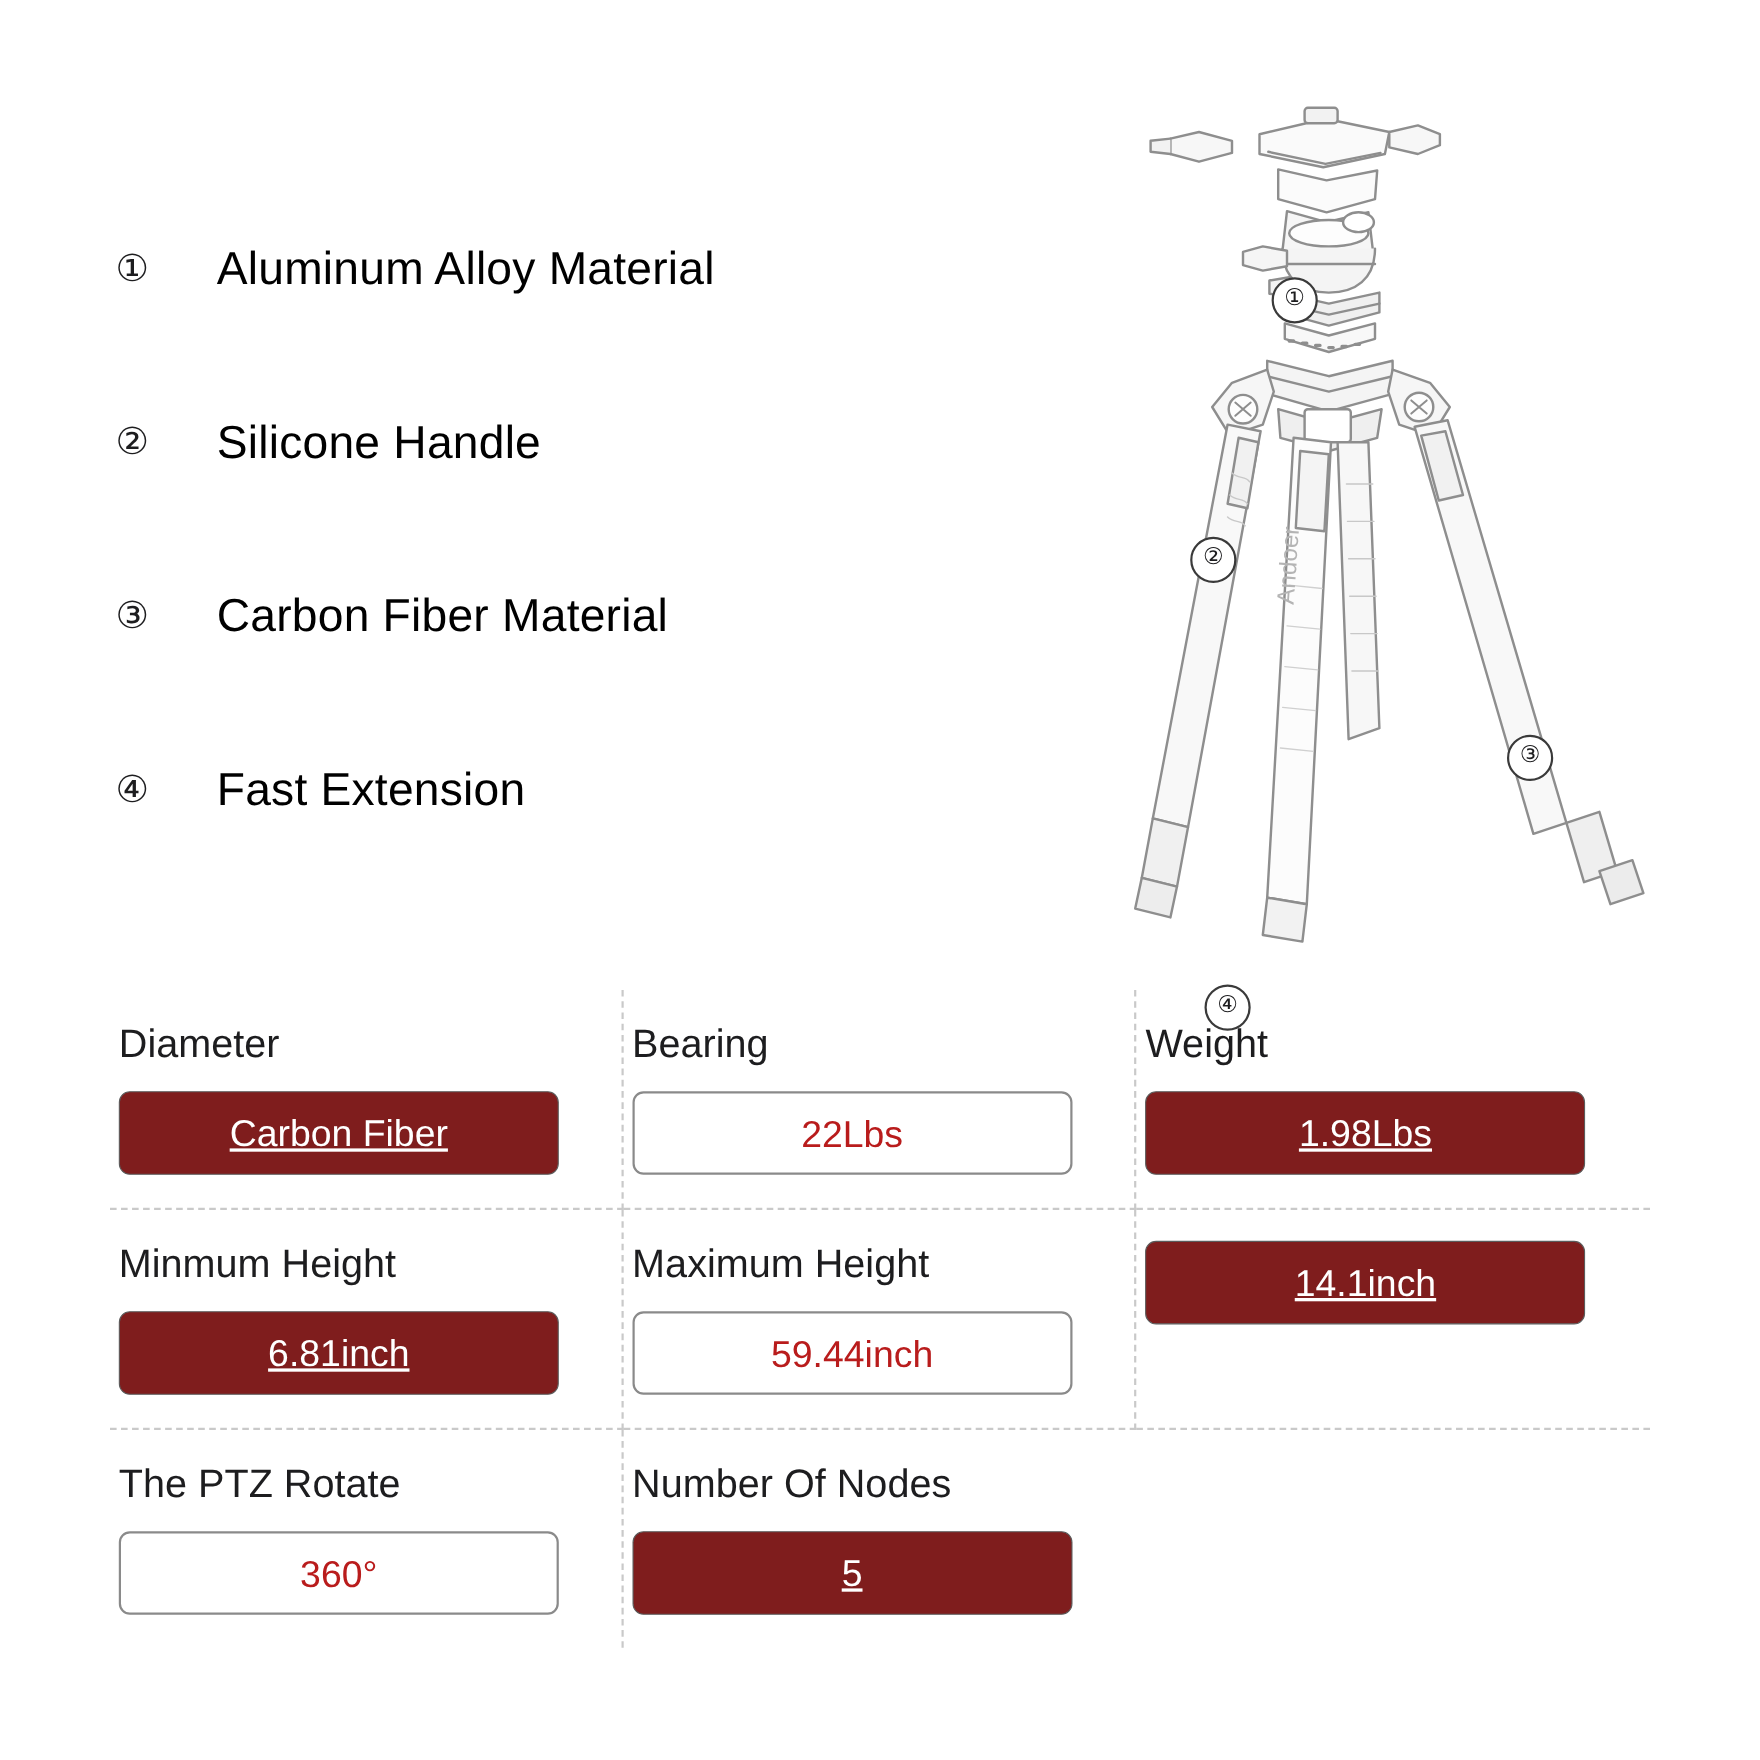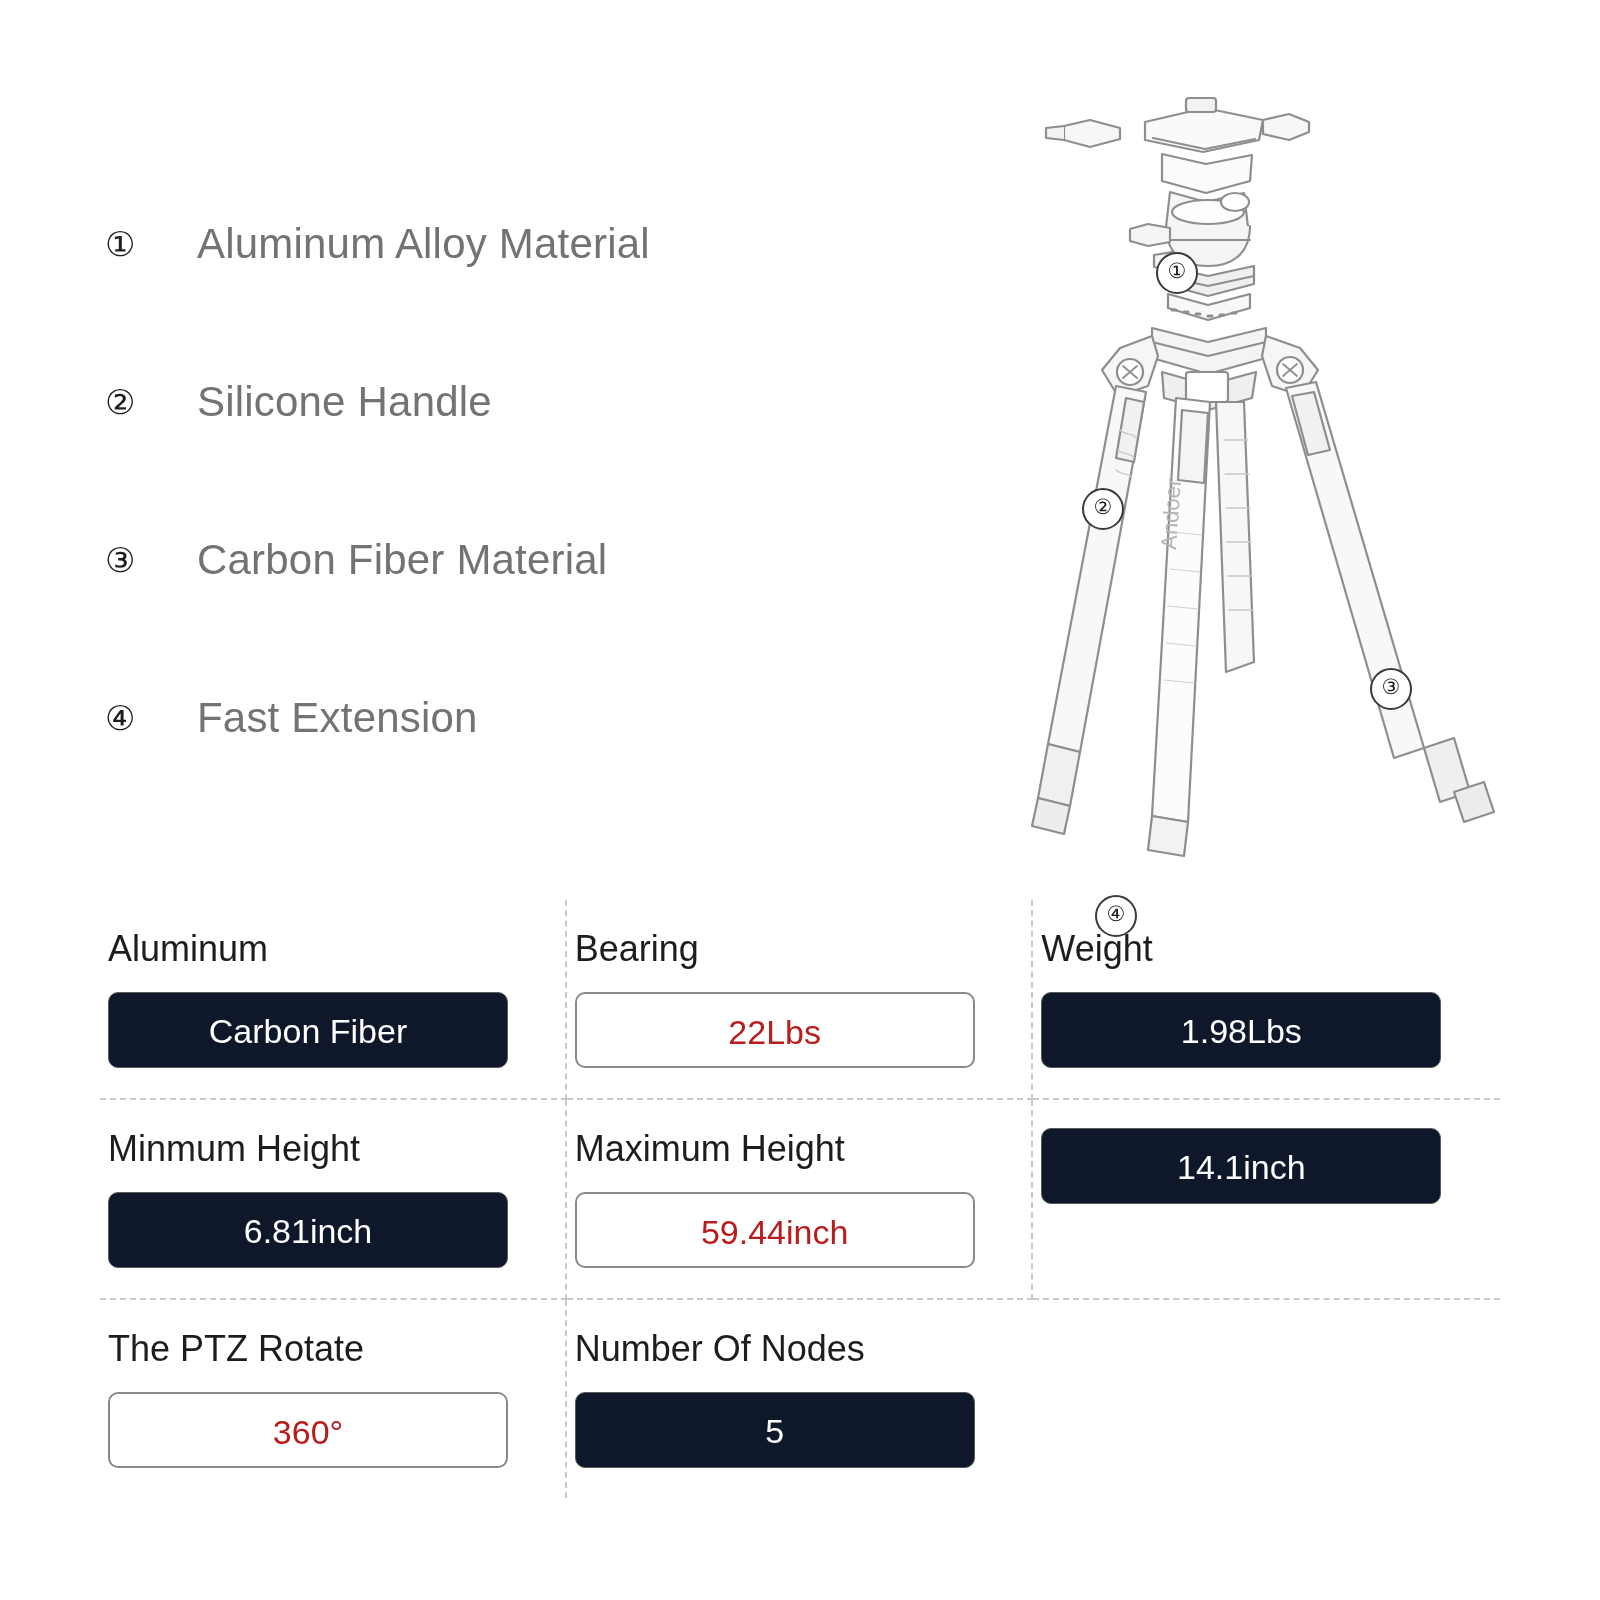--- a/index.html
+++ b/index.html
@@ -32,21 +32,21 @@
     width: 92px;
     flex: 0 0 92px;
     font-size: 34px;
     line-height: 1;
     color: #1d1d1f;
     text-align: left;
   }
   .feature-label {
     font-size: 42px;
     letter-spacing: 0.2px;
-    color: #737373;
+    color: #000000;
     white-space: nowrap;
   }
 
   
   .illustration {
     position: absolute;
     left: 940px;
     top: 80px;
     width: 620px;
     height: 800px;
@@ -99,23 +99,24 @@
     box-sizing: border-box;
     width: 400px;
     margin-left: 8px;
     height: 76px;
     line-height: 76px;
     text-align: center;
     border-radius: 10px;
     font-size: 34px;
   }
   .spec-value.filled {
-    background: #0f172a;
+    background: #7f1d1d;
     color: #ffffff;
     border: 1px solid #5b5b5b;
+    text-decoration: underline;
   }
   .spec-value.outline {
     background: #ffffff;
     color: #b91c1c;
     border: 2px solid #8a8a8a;
   }
 </style>
 </head>
 <body>
 
@@ -224,21 +225,21 @@
 
   <div class="callout" style="left:216px; top:172px;">①</div>
   <div class="callout" style="left:142px; top:408px;">②</div>
   <div class="callout" style="left:430px; top:588px;">③</div>
   <div class="callout" style="left:155px; top:815px;">④</div>
 </div>
 
 <div class="spec-table">
 
   <div class="spec-cell col1 row1">
-    <div class="spec-label">Aluminum</div>
+    <div class="spec-label">Diameter</div>
     <div class="spec-value filled">Carbon Fiber</div>
   </div>
 
   <div class="spec-cell col2 row1">
     <div class="spec-label">Bearing</div>
     <div class="spec-value outline">22Lbs</div>
   </div>
 
   <div class="spec-cell col3 row1">
     <div class="spec-label">Weight</div>

